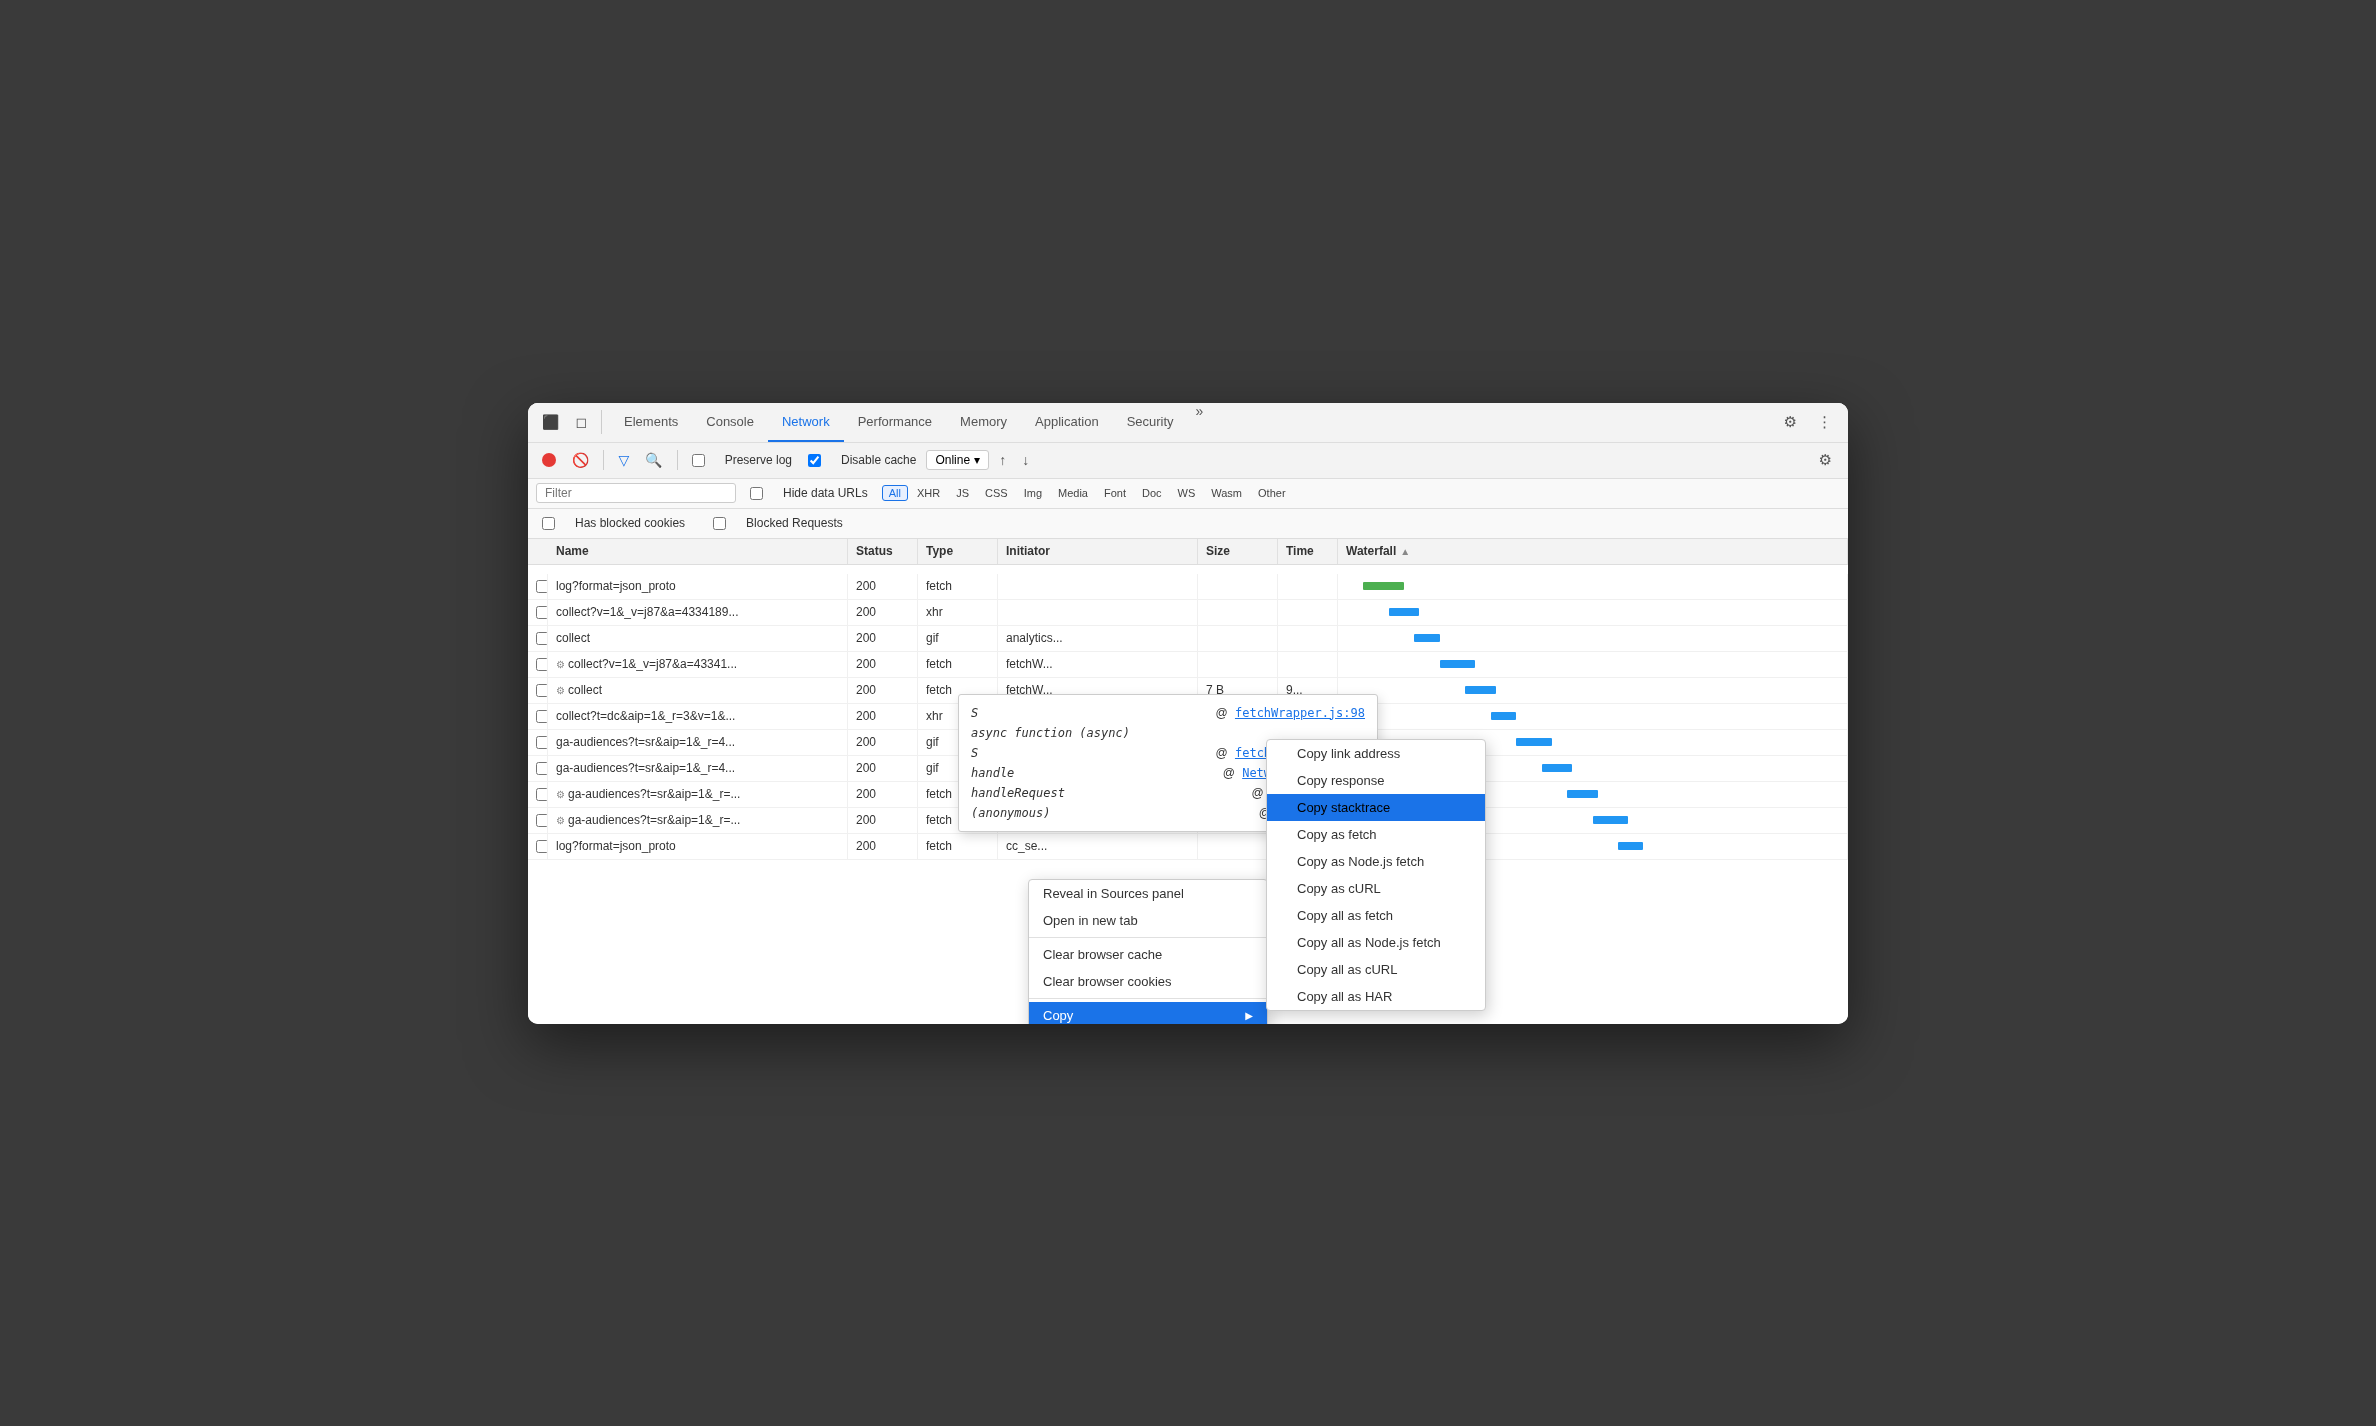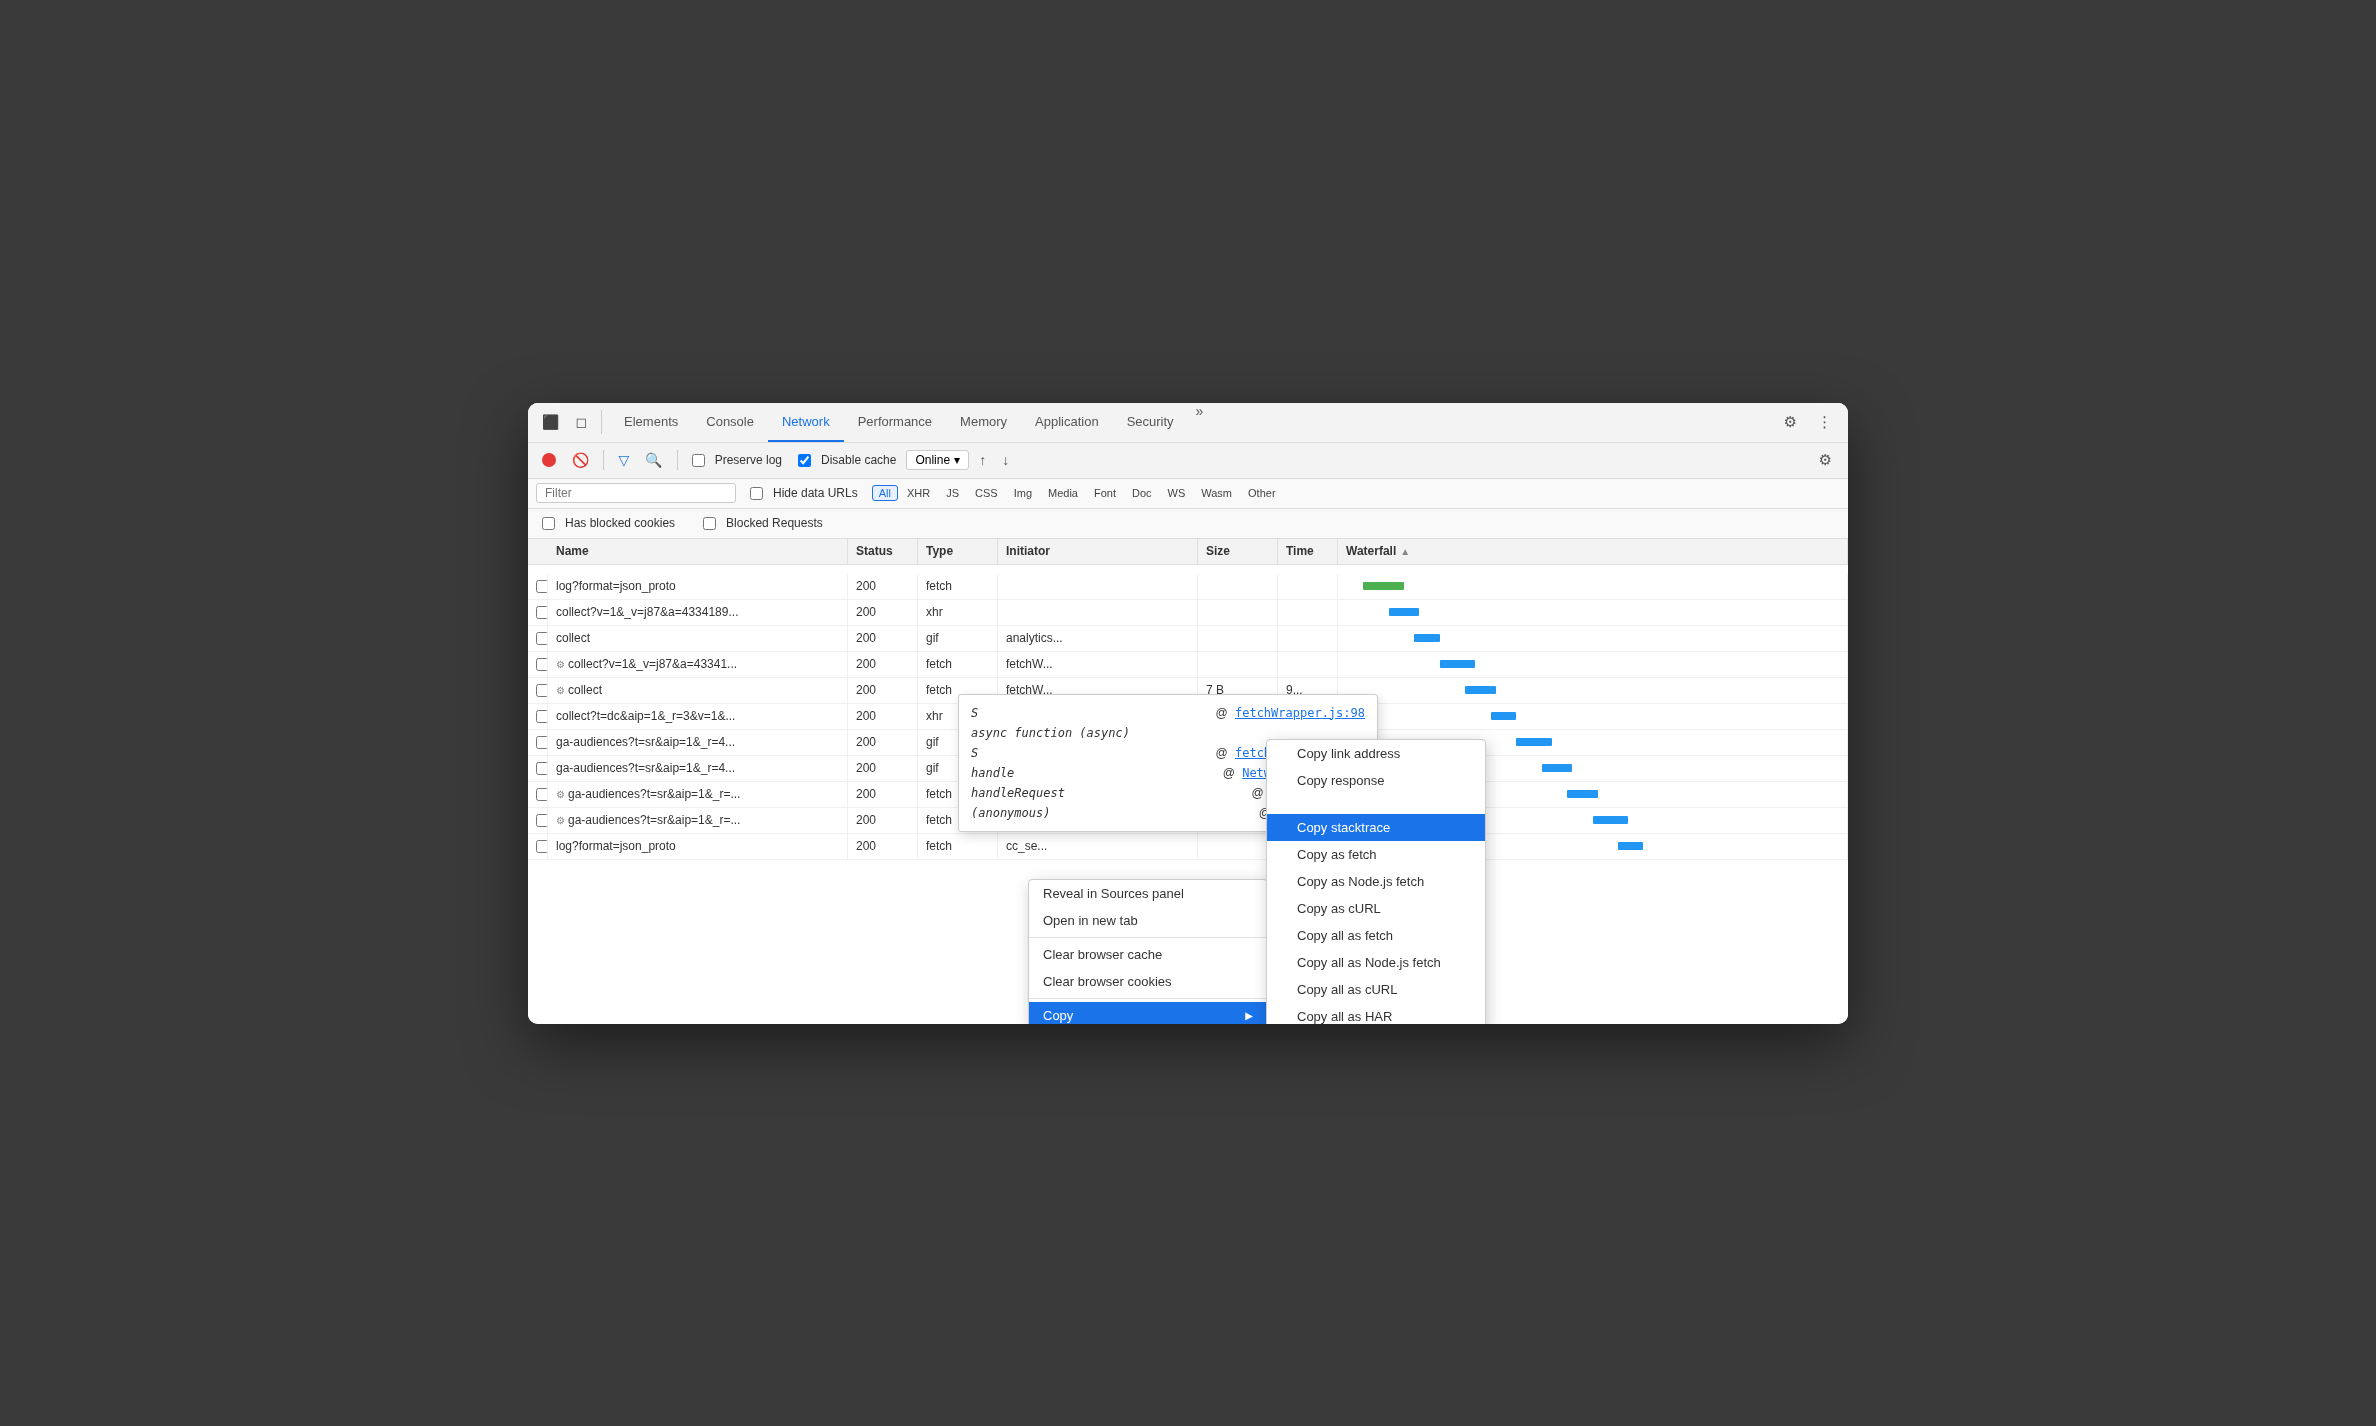--- a/index.html
+++ b/index.html
@@ -148,21 +148,21 @@
     .toolbar-btn.record-active { color: #e53935; }
     .record-btn {
       width: 14px; height: 14px;
       background: #e53935;
       border-radius: 50%;
       display: inline-block;
     }
     .checkbox-label {
       display: flex;
       align-items: center;
-      gap: 10px;
+      gap: 20px;
       font-size: 12px;
       color: #333;
       cursor: pointer;
       padding: 2px 6px;
     }
     .checkbox-label input { cursor: pointer; }
     .network-throttle {
       display: flex;
       align-items: center;
       gap: 4px;
@@ -393,21 +393,21 @@
       box-shadow: 2px 4px 16px rgba(0,0,0,0.2);
       width: 220px;
       font-size: 13px;
       z-index: 300;
     }
     .sm-item {
       padding: 6px 30px;
       cursor: pointer;
       color: #333;
     }
-    .sm-item.highlighted { background: #1a73e8; color: #ffffff; margin-top: 20px; }
+    .sm-item.highlighted { background: #1a73e8; color: #000000; }
   </style>
 </head>
 <body>
 
 <div class="window">
 
 
   <div class="devtools-body">
 
     <div class="tab-bar">

